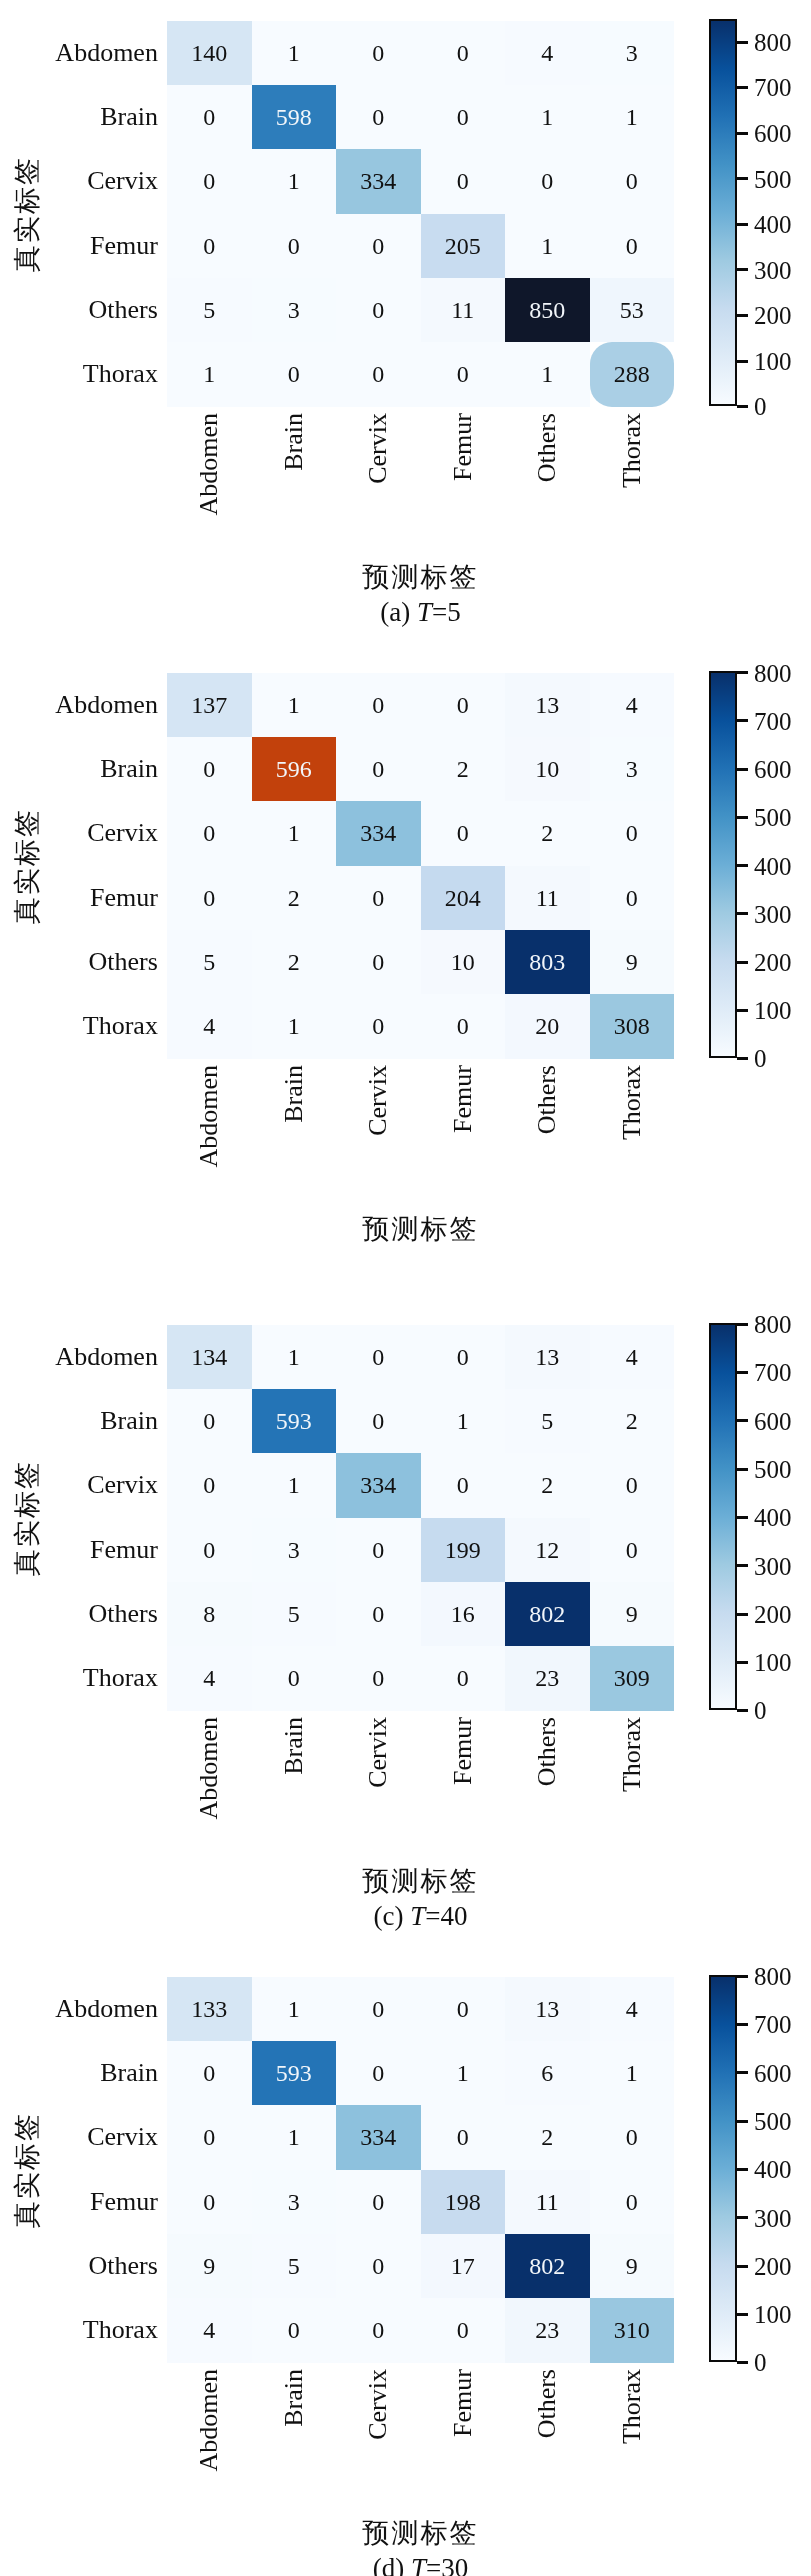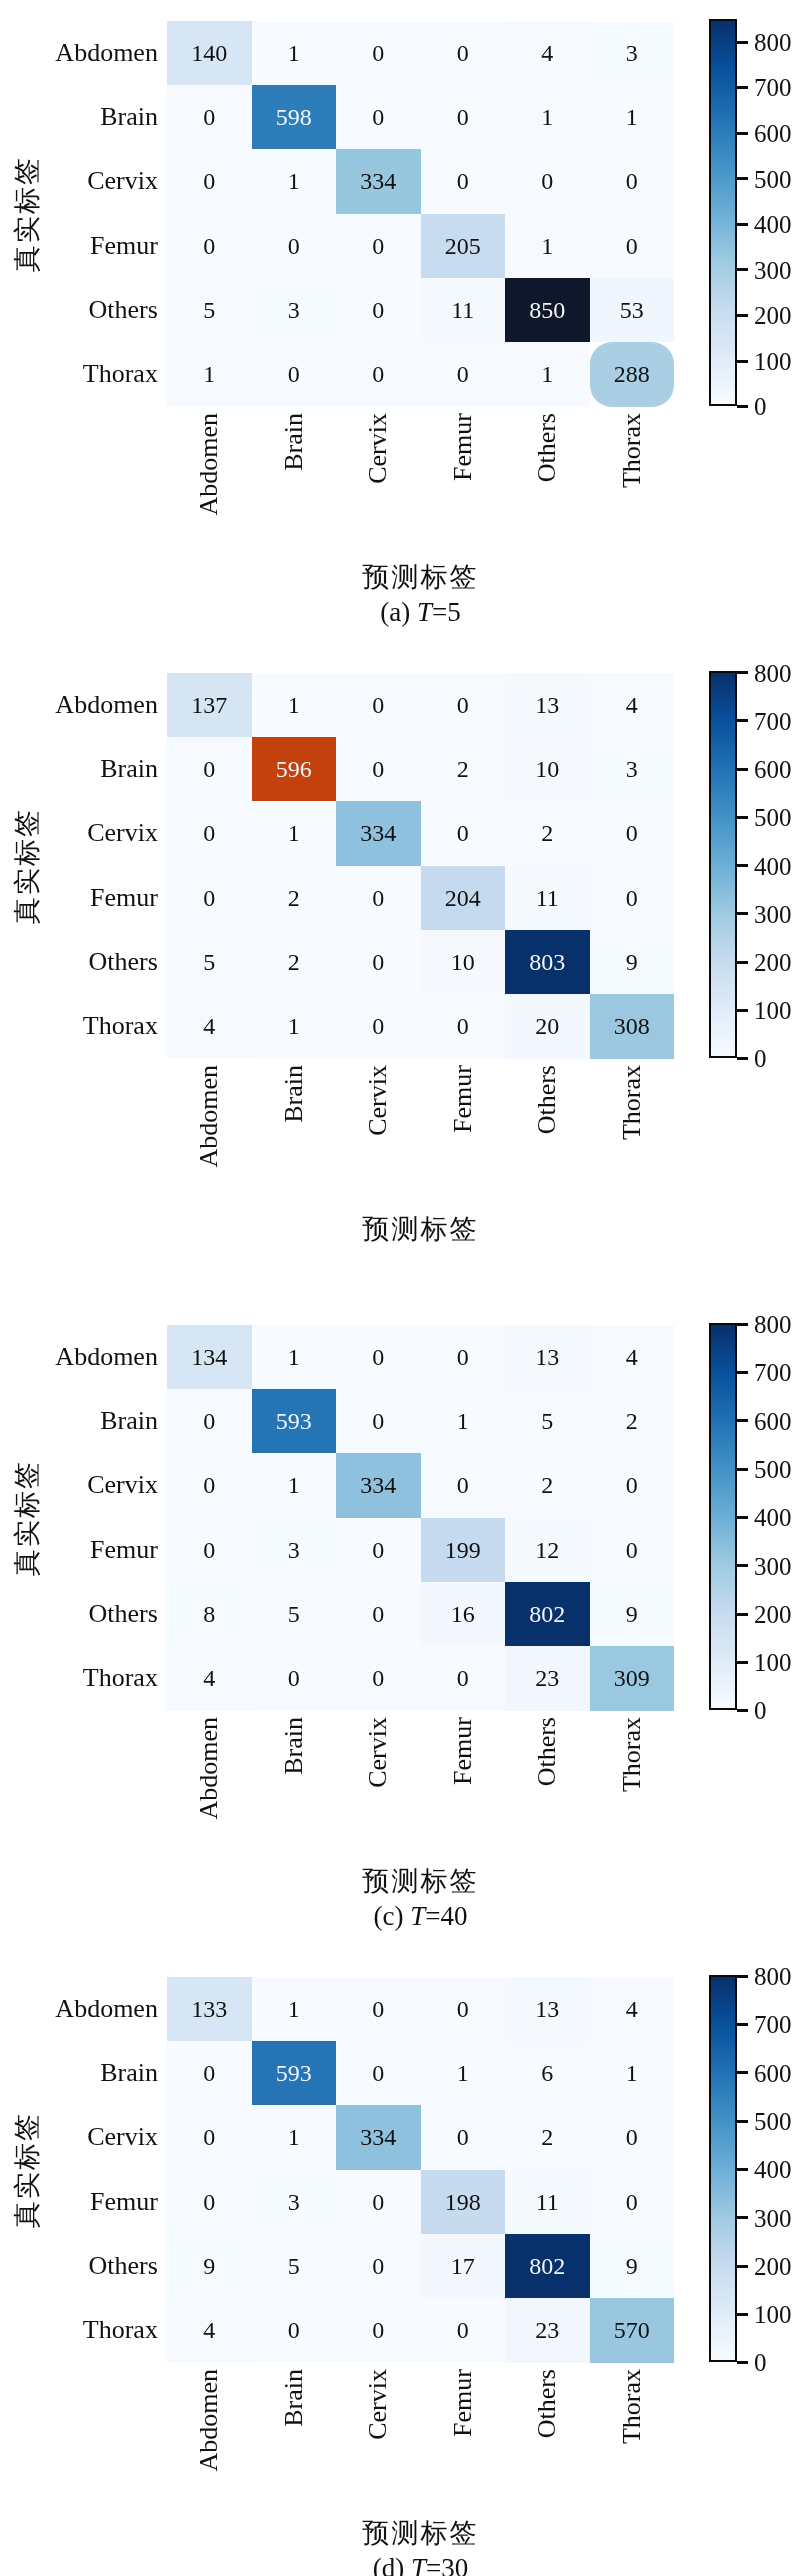--- a/index.html
+++ b/index.html
@@ -607,21 +607,21 @@
         <div class="cell" style="background: rgb(247, 251, 255);">
           <span class="dark">0</span>
         </div>
         <div class="cell" style="background: rgb(247, 251, 255);">
           <span class="dark">0</span>
         </div>
         <div class="cell" style="background: rgb(241, 247, 253);">
           <span class="dark">23</span>
         </div>
         <div class="cell" style="background: rgb(153, 199, 224);">
-          <span class="dark">570</span>
+          <span class="dark">310</span>
         </div>
       </div>
       <div class="xlabels">
         <span>Abdomen</span>
         <span>Brain</span>
         <span>Cervix</span>
         <span>Femur</span>
         <span>Others</span>
         <span>Thorax</span>
       </div>

